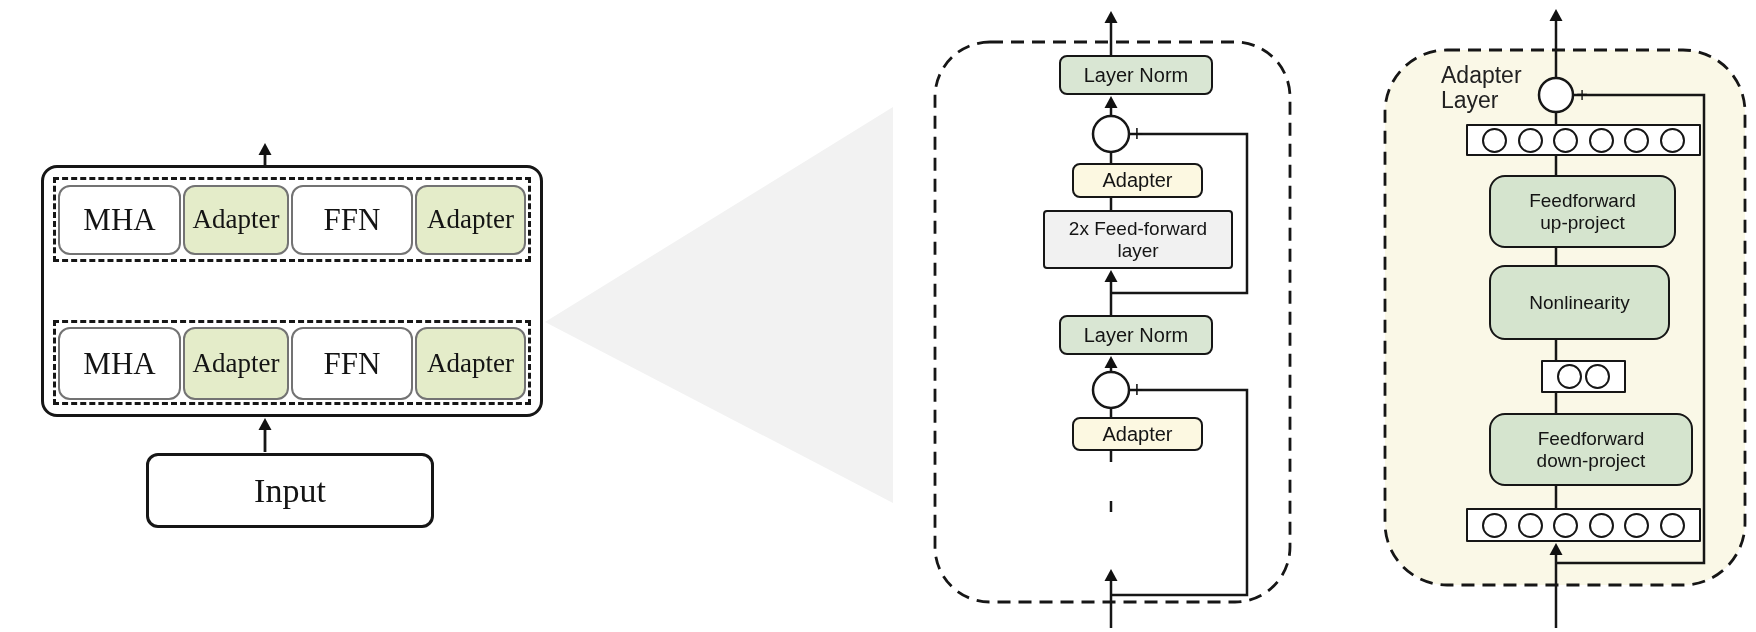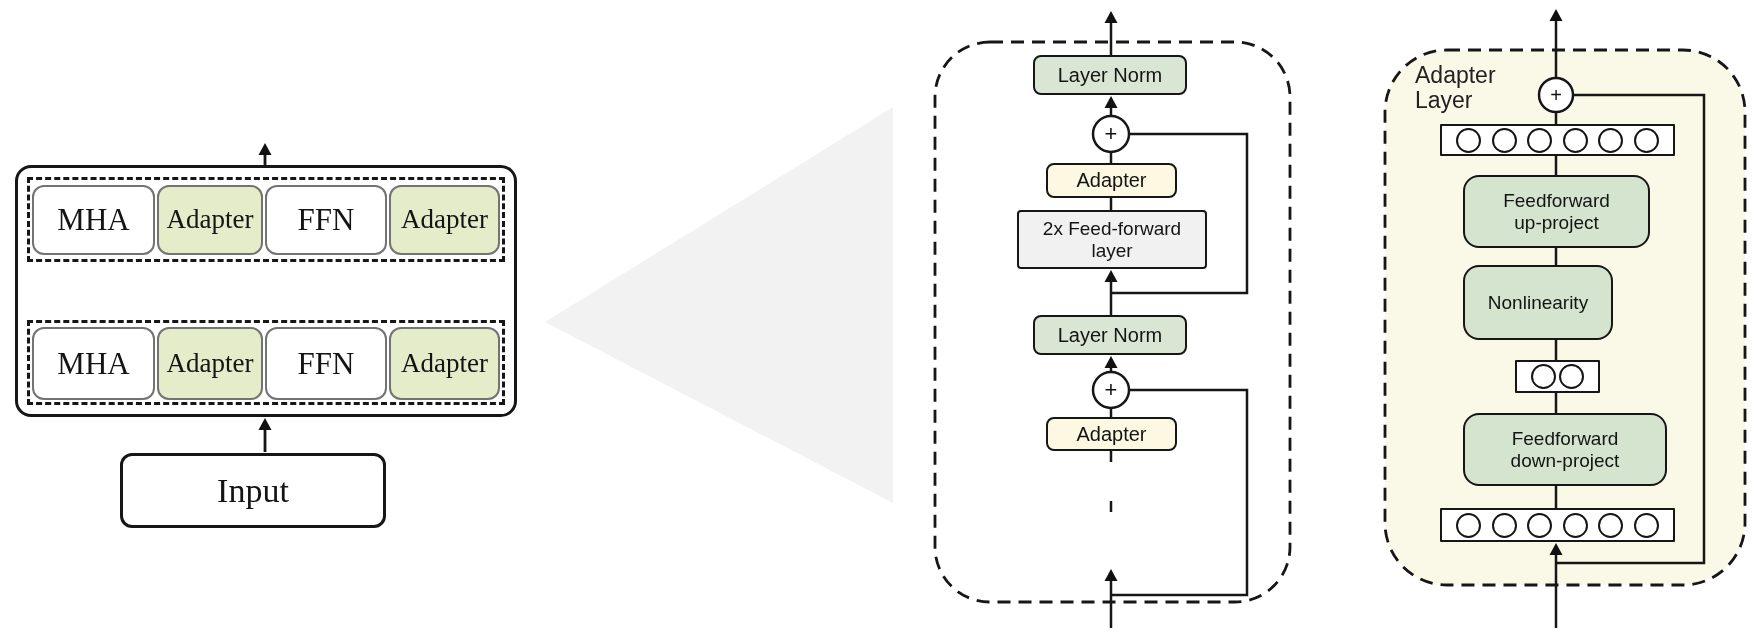--- a/index.html
+++ b/index.html
@@ -1,18 +1,18 @@
 <!DOCTYPE html>
 <html><head>
 <meta charset="utf-8">
 <style>
   html,body{margin:0;padding:0;background:#fff;}
   #stage{position:relative;width:1756px;height:632px;background:#ffffff;overflow:hidden;
          font-family:"Liberation Sans","DejaVu Sans",sans-serif;color:#141414;}
-  .abs{position:absolute;box-sizing:border-box;}
+  .abs{position:absolute;box-sizing:border-box;margin-left:26px;}
   
   .node{display:flex;align-items:center;justify-content:center;text-align:center;
         border:2.5px solid #161616;background:#fff;border-radius:10px;line-height:1.15;}
   
   .serif{font-family:"Liberation Serif","DejaVu Serif",serif;}
   .lbox{border:2px solid #737373;border-radius:12px;font-size:29px;background:#fff;}
   .lbox.green{background:#e4ecc9;}
   .outer-solid{border:3.8px solid #161616;border-radius:16px;background:#fff;}
   .dashed-row{border:3px dashed #161616;background:transparent;}
   .input-box{border:3.2px solid #161616;border-radius:12px;font-size:34px;background:#fff;}
@@ -113,21 +113,21 @@
   <div class="abs node serif lbox" style="left:32px;top:185px;width:123px;height:70px;font-size:31px;">MHA</div>
   <div class="abs node serif lbox green" style="left:157px;top:185px;width:106px;height:70px;font-size:27px;">Adapter</div>
   <div class="abs node serif lbox" style="left:265px;top:185px;width:122px;height:70px;font-size:31px;">FFN</div>
   <div class="abs node serif lbox green" style="left:389px;top:185px;width:111px;height:70px;font-size:27px;">Adapter</div>
 
   <div class="abs node serif lbox" style="left:32px;top:327px;width:123px;height:73px;font-size:31px;">MHA</div>
   <div class="abs node serif lbox green" style="left:157px;top:327px;width:106px;height:73px;font-size:27px;">Adapter</div>
   <div class="abs node serif lbox" style="left:265px;top:327px;width:122px;height:73px;font-size:31px;">FFN</div>
   <div class="abs node serif lbox green" style="left:389px;top:327px;width:111px;height:73px;font-size:27px;">Adapter</div>
 
-  <div class="abs node serif input-box" style="left:120px;top:453px;width:266px;height:75px;">Input</div>
+  <div class="abs node serif input-box" style="left:120px;top:453px;width:288px;height:75px;">Input</div>
 
 
   <div class="abs node ln" style="left:1033px;top:55px;width:154px;height:40px;">Layer Norm</div>
   <div class="abs plus" style="left:1099px;top:122px;width:24px;height:24px;">+</div>
   <div class="abs node adp" style="left:1046px;top:163px;width:131px;height:35px;">Adapter</div>
   <div class="abs node gry" style="left:1017px;top:210px;width:190px;height:59px;padding:0 20px;">2x Feed-forward layer</div>
   <div class="abs node ln" style="left:1033px;top:315px;width:154px;height:40px;">Layer Norm</div>
   <div class="abs plus" style="left:1099px;top:378px;width:24px;height:24px;">+</div>
   <div class="abs node adp" style="left:1046px;top:417px;width:131px;height:34px;">Adapter</div>
 
@@ -137,21 +137,21 @@
   <div class="abs dotrow" style="left:1440px;top:124px;width:235px;height:32px;">
     <span class="dot"></span>
     <span class="dot"></span>
     <span class="dot"></span>
     <span class="dot"></span>
     <span class="dot"></span>
     <span class="dot"></span>
   </div>
 
   <div class="abs node grn" style="left:1463px;top:175px;width:187px;height:73px;padding:0 28px;">Feedforward up-project</div>
-  <div class="abs node grn" style="left:1463px;top:265px;width:150px;height:75px;">Nonlinearity</div>
+  <div class="abs node grn" style="left:1463px;top:265px;width:181px;height:75px;">Nonlinearity</div>
 
   <div class="abs dotrow" style="left:1515px;top:360px;width:85px;height:33px;">
     <span class="dot"></span>
     <span class="dot"></span>
   </div>
 
   <div class="abs node grn" style="left:1463px;top:413px;width:204px;height:73px;padding:0 22px;">Feedforward down-project</div>
 
   <div class="abs dotrow" style="left:1440px;top:508px;width:235px;height:34px;">
     <span class="dot"></span>

